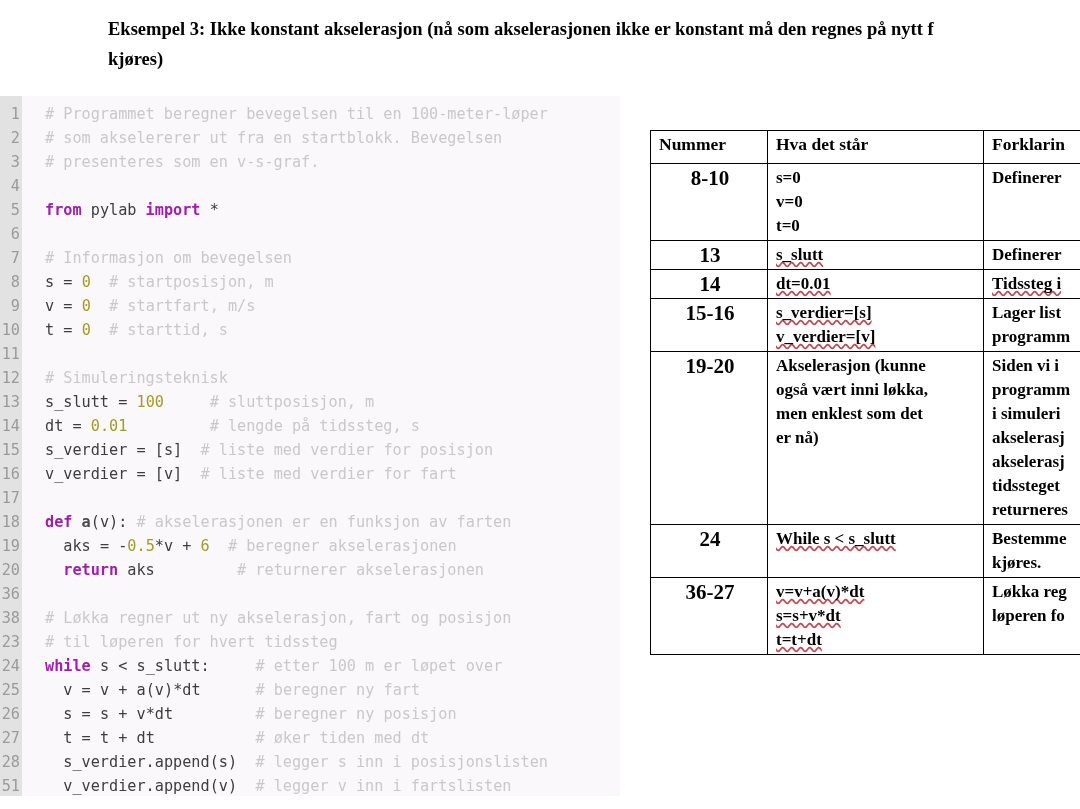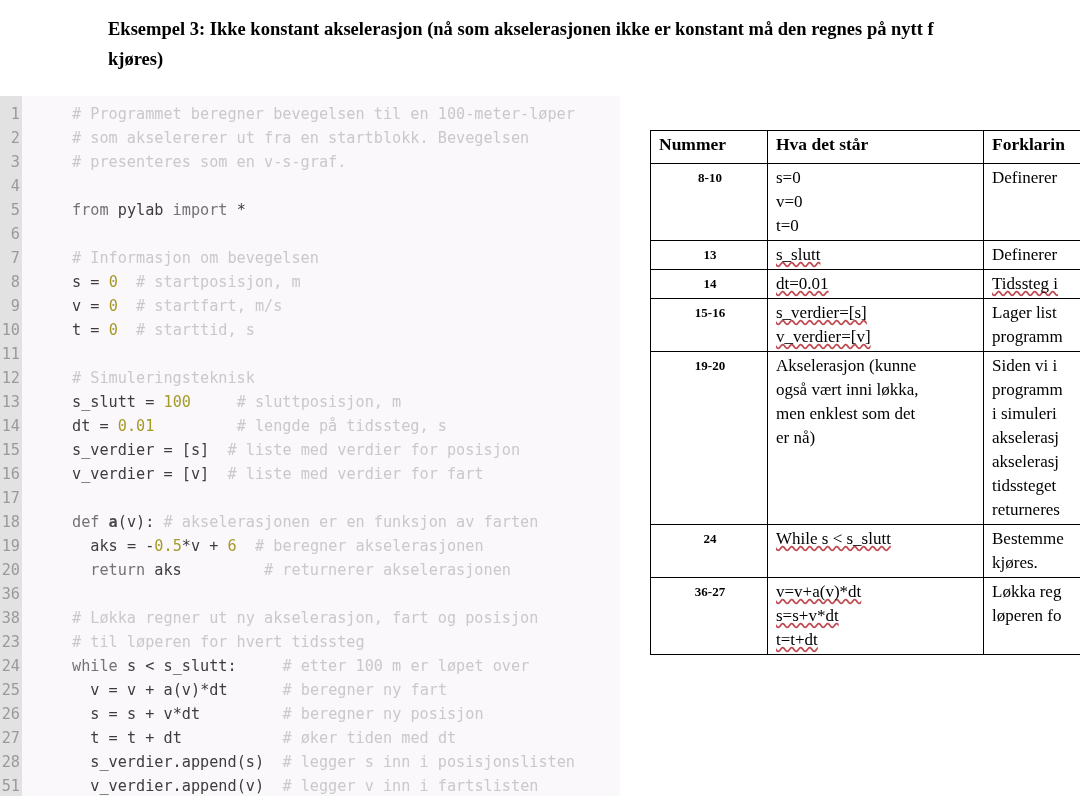--- a/index.html
+++ b/index.html
@@ -56,32 +56,31 @@
     height: 24px;
     line-height: 24px;
     font-size: 15.2px;
     white-space: nowrap;
     overflow: hidden;
     direction: ltr;
   }
   #code-lines {
     flex: 1 1 auto;
     padding-top: 6px;
-    padding-left: 10px;
+    padding-left: 23px;
     white-space: pre;
     color: #3d3d3d;
-    margin-left: 40px;
   }
   #code-lines .cl {
     height: 24px;
     line-height: 24px;
     white-space: pre;
   }
   .cm { color: #c9c9c9; }          
-  .kw { color: #737373; font-weight: normal; }  
+  .kw { color: #a21caf; font-weight: bold; }  
   .num{ color: #a39a28; }          
   .fn { color: #4b4b4b; font-weight: bold; }  
   .tx { color: #3d3d3d; }          
 
   
   #table-wrap {
     position: absolute;
     left: 650px;
     top: 130px;
     width: 520px;
@@ -109,25 +108,26 @@
     font-weight: bold;
     font-size: 17.5px;
     padding-top: 1px;
     padding-bottom: 7px;
     text-align: left;
   }
   #explain-table th.num-head { text-align: left; }
   #explain-table td.numcell {
     text-align: center;
     font-weight: bold;
-    font-size: 13px;
+    font-size: 21px;
   }
   #explain-table td.txt, #explain-table td.expl {
     white-space: pre-line;
     overflow: hidden;
+    font-weight: bold;
   }
   #explain-table td.expl { white-space: pre-line; }
   .cellline { display: block; white-space: nowrap; }
 
   
   .sp {
     text-decoration: underline wavy #c14a52;
     text-decoration-skip-ink: none;
     text-underline-offset: 1px;
   }

